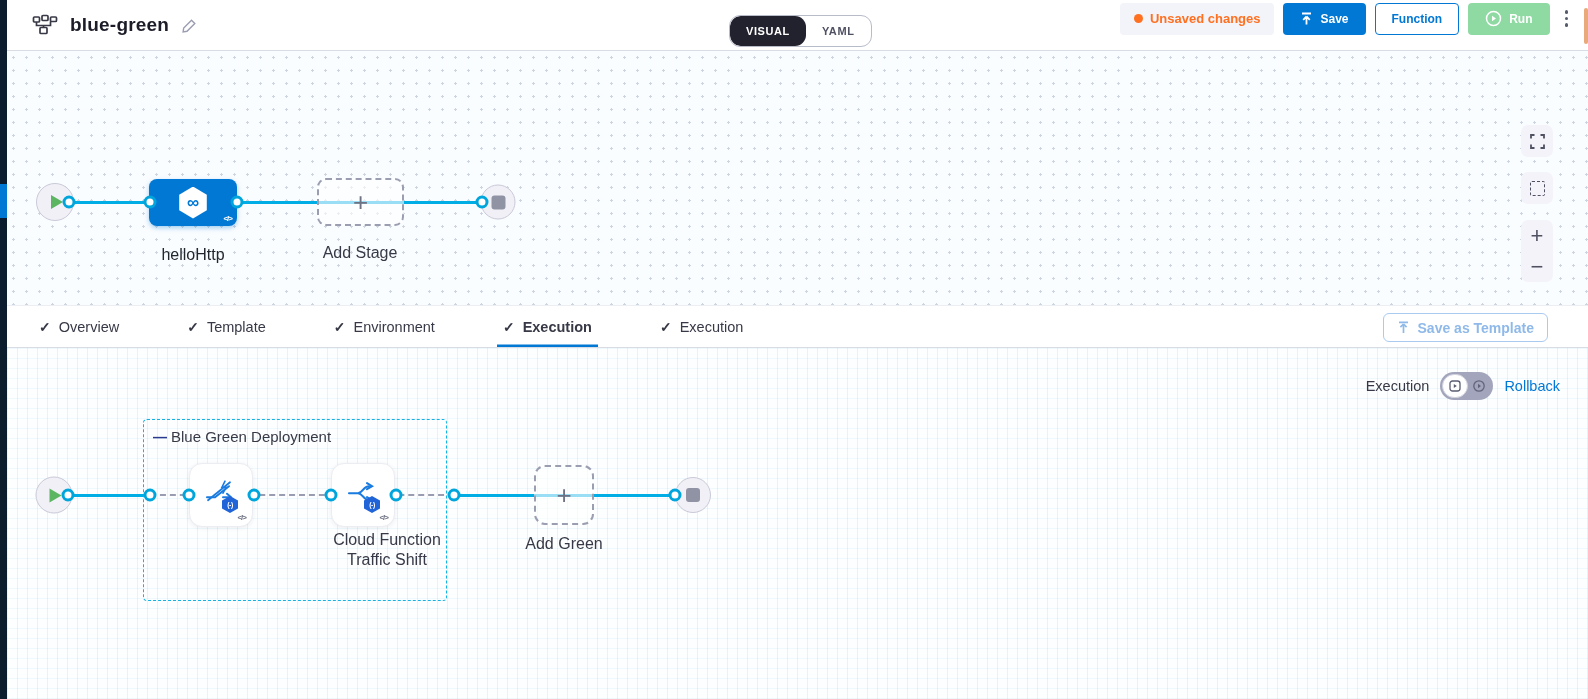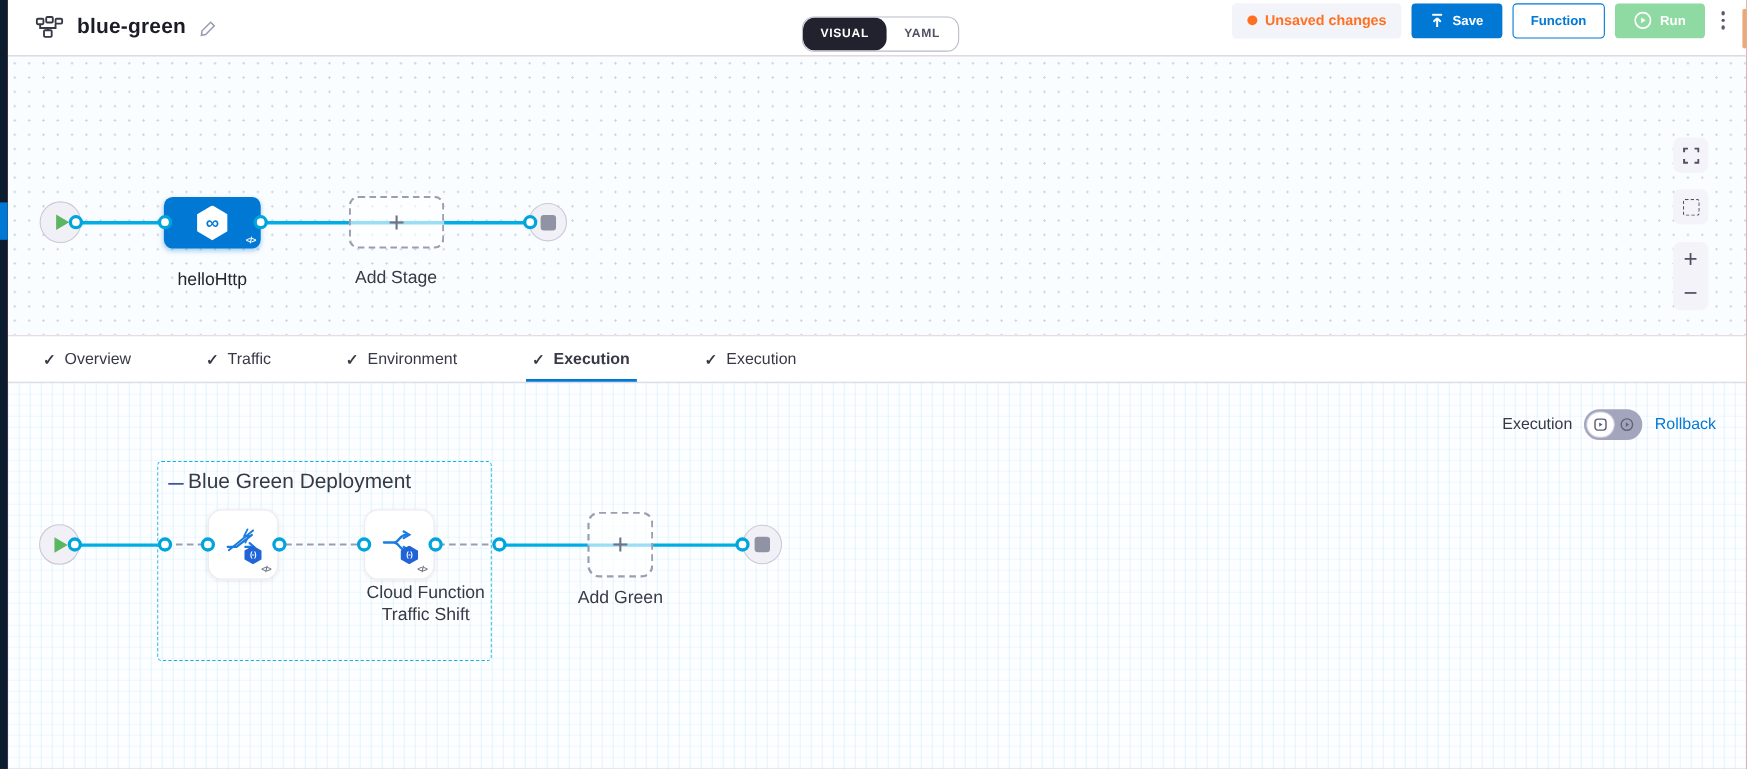--- a/index.html
+++ b/index.html
@@ -110,21 +110,21 @@
   .exec-toggle .seg-active { position:absolute; left:2px; top:2px; width:26px; height:24px; background:#fff;
     border:1px solid #cfd1dd; border-radius:12px; display:flex; align-items:center; justify-content:center; }
   .exec-toggle .seg-inactive { position:absolute; right:4px; top:4px; width:20px; height:20px;
     display:flex; align-items:center; justify-content:center; }
   .rollback-link { font-size:14.5px; color:#0278d5; cursor:pointer; }
 
   .group-box { position:absolute; left:136px; top:71px; width:304px; height:182px;
     border:1.5px dashed #14b2e2; border-radius:4px; z-index:3; }
   .group-label-row { position:absolute; left:9px; top:8px; display:flex; align-items:center; gap:4px; }
   .group-collapse { color:#2a3b8f; font-weight:bold; font-size:14px; cursor:pointer; line-height:1; }
-  .group-label { font-size:19px; color:#383946; }
+  .group-label { font-size:15px; color:#383946; }
 
   .step-card { position:absolute; width:64px; height:64px; background:#fff; border:1px solid #ececf3;
     border-radius:13px; z-index:5; cursor:pointer; box-shadow:0 1px 4px rgba(40,41,61,.08); }
   .step-icon-wrap { position:absolute; left:50%; top:50%; transform:translate(-50%,-56%); }
   .fn-badge { position:absolute; clip-path:polygon(50% 0,100% 27%,100% 73%,50% 100%,0 73%,0 27%);
     background:#2064d8; width:16px; height:17px; display:flex; align-items:center; justify-content:center; }
   .fn-badge span { color:#fff; font-size:7px; font-weight:bold; letter-spacing:-.5px; }
   .step-code { position:absolute; right:6px; bottom:4px; font-size:8px; color:#6f7283; font-weight:bold; letter-spacing:-1px; }
 
   svg { display:block; }
@@ -236,38 +236,44 @@
 
   <div class="tabbar">
     <div class="tab-first"></div>
     <div class="tab">
       <span class="check">✓</span>
       <span>Overview</span>
     </div>
     <div class="tab-spacer"></div>
     <div class="tab">
       <span class="check">✓</span>
-      <span>Traffic</span>
+      <span>Template</span>
     </div>
     <div class="tab-spacer"></div>
     <div class="tab">
       <span class="check">✓</span>
       <span>Environment</span>
     </div>
     <div class="tab-spacer"></div>
     <div class="tab active">
       <span class="check">✓</span>
       <span>Execution</span>
     </div>
     <div class="tab-spacer"></div>
     <div class="tab">
       <span class="check">✓</span>
       <span>Execution</span>
     </div>
 
+    <button class="save-template-btn">
+      <svg width="13" height="14" viewBox="0 0 13 14" fill="none" stroke="#8fb9e9" stroke-width="1.7">
+        <path d="M6.5 12V3M6.5 3L3.4 6.1M6.5 3l3.1 3.1M2 1.3h9"></path>
+      </svg>
+      <span>Save as Template</span>
+    </button>
   </div>
 
   <div class="canvas-bottom">
 
     <div class="exec-controls">
       <span class="exec-label">Execution</span>
       <div class="exec-toggle">
         <span class="seg-active">
           <svg width="12" height="12" viewBox="0 0 12 12" fill="none" stroke="#5a5d72" stroke-width="1.3">
             <rect x="1" y="1" width="10" height="10" rx="2.5"></rect>

